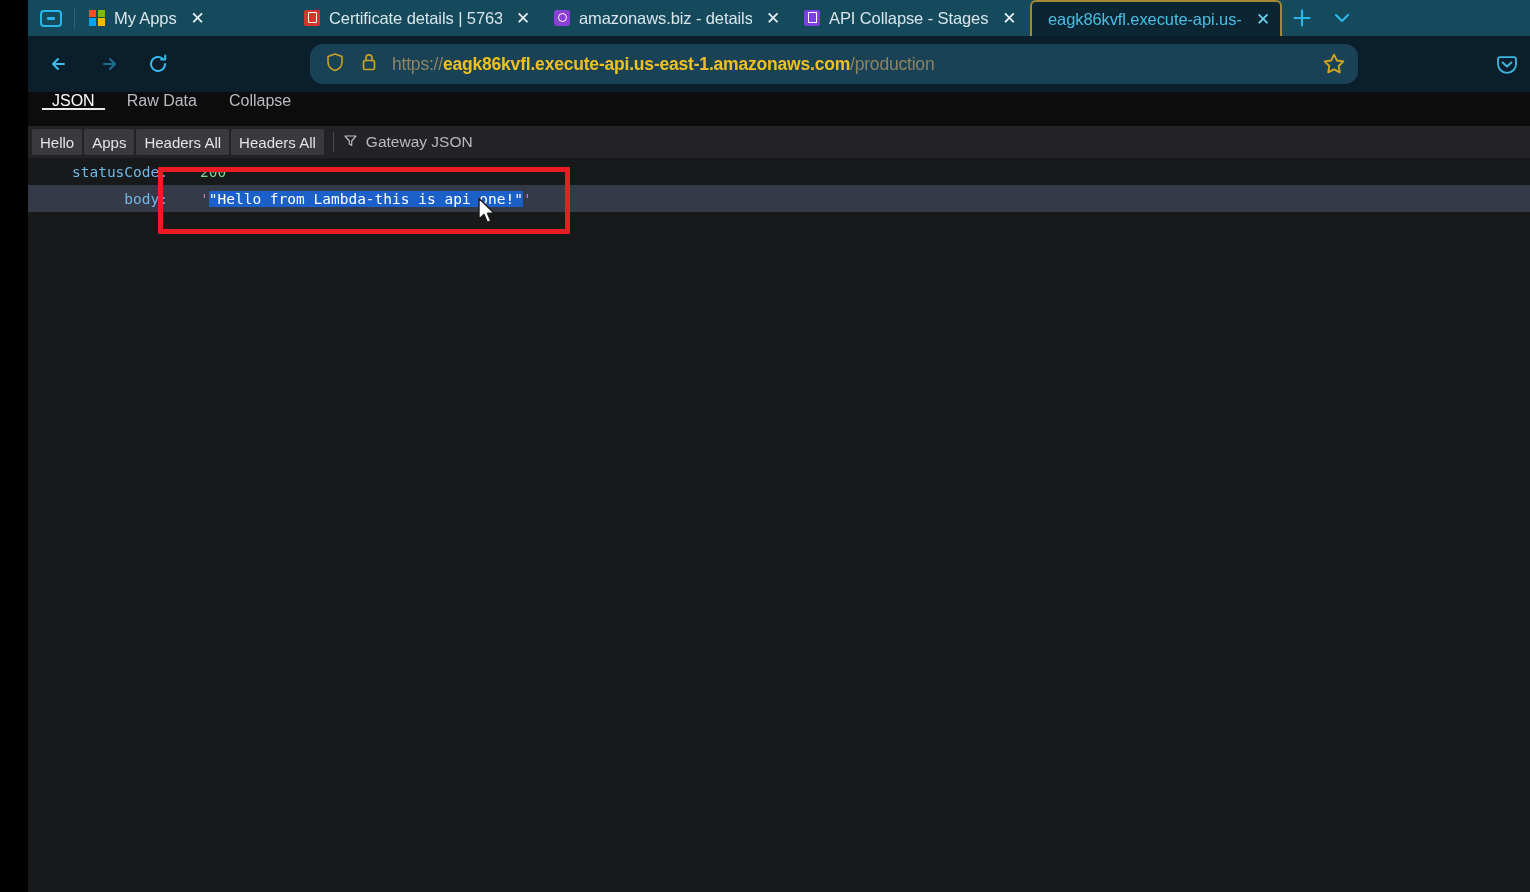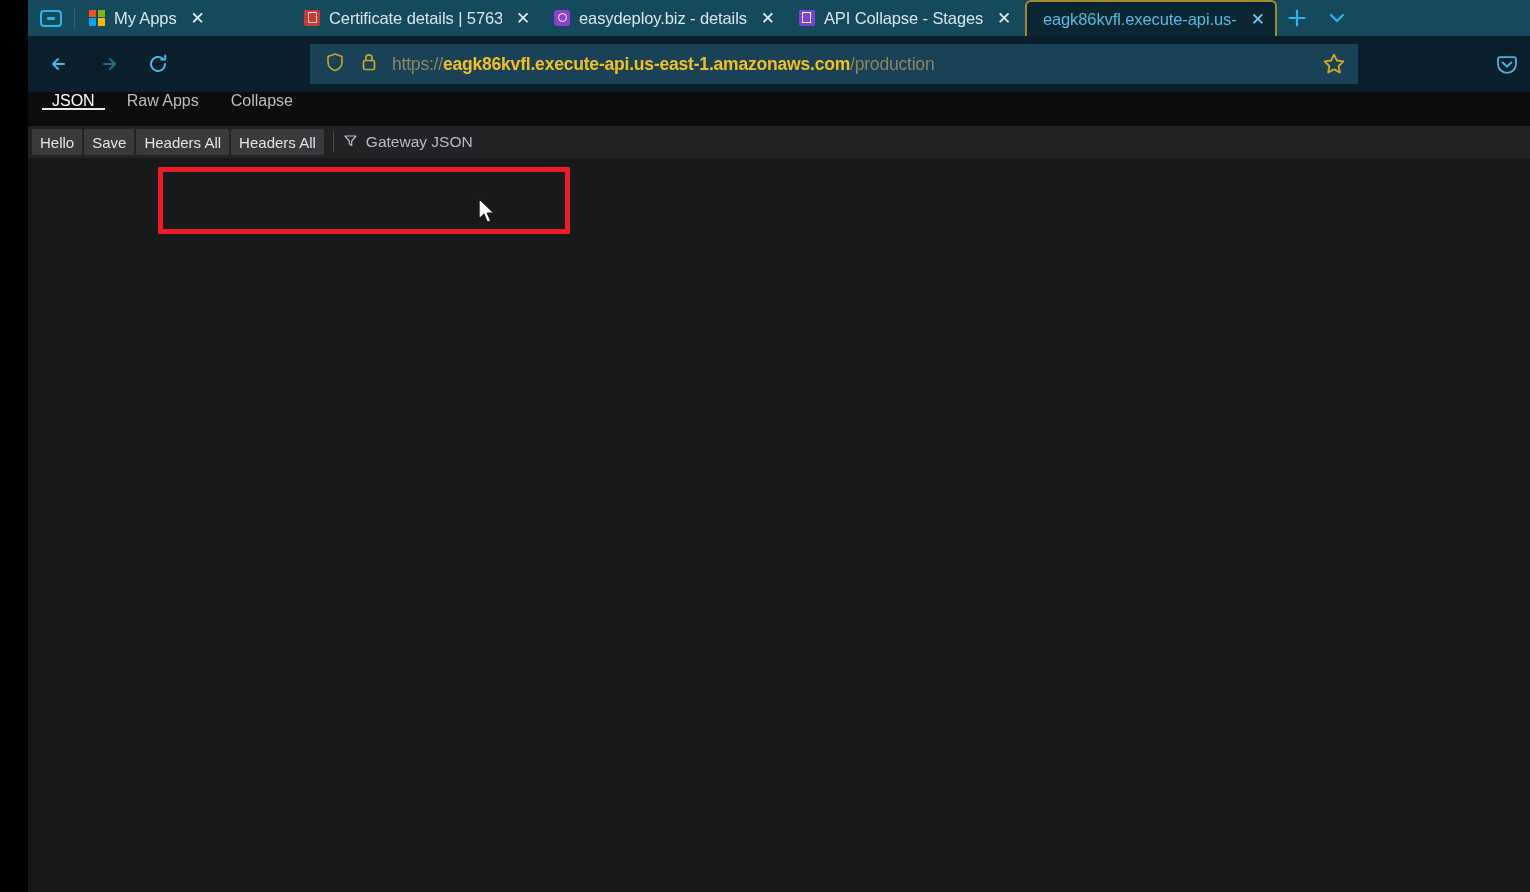--- a/index.html
+++ b/index.html
@@ -106,21 +106,21 @@
     background: #0a1f2b; display: flex; align-items: center; gap: 0;
   }
   .nav-btn {
     width: 48px; height: 40px; display:flex; align-items:center; justify-content:center;
     flex: 0 0 auto;
   }
   .nav-btn svg { display:block; }
 
   .urlbar {
     position: absolute; left: 310px; top: 44px; width: 1048px; height: 40px;
-    background: #1a4257; border-radius: 1px;
+    background: #1a4257; border-radius: 13px;
     display: flex; align-items: center; padding: 0 14px; gap: 13px;
   }
   .url-text {
     font-size: 17.5px; color: #c9a227; letter-spacing: -0.2px; white-space: nowrap;
   }
   .url-text .dim { color: #8e8464; }
   .url-text .bright { color: #f0c020; font-weight: 600; }
   .url-star {
     position: absolute; right: 10px; top: 50%; transform: translateY(-50%);
     width: 28px; height:28px; display:flex; align-items:center; justify-content:center;
@@ -226,21 +226,21 @@
         <span class="tab-title">Certificate details | 5763c0</span>
         <span class="tab-close">✕</span>
       </div>
 
       <div class="tab" style="min-width:240px;">
         <span class="favicon">
           <span class="fav-purple">
               <u></u>
             </span>
         </span>
-        <span class="tab-title">easydeploy.biz - details</span>
+        <span class="tab-title">amazonaws.biz - details</span>
         <span class="tab-close">✕</span>
       </div>
 
       <div class="tab" style="min-width:240px;">
         <span class="favicon">
           <span class="fav-apigw">
               <u></u>
             </span>
         </span>
         <span class="tab-title">API Collapse - Stages</span>
@@ -313,43 +313,53 @@
     </svg>
   </div>
 
   <div class="viewer">
 
     <div class="jtabs">
       <div class="jtab sel">
         <span>JSON</span>
       </div>
       <div class="jtab">
-        <span>Raw Apps</span>
+        <span>Raw Data</span>
       </div>
       <div class="jtab">
         <span>Collapse</span>
       </div>
     </div>
 
     <div class="jtoolbar">
       <div class="jbtn">Hello</div>
-      <div class="jbtn">Save</div>
+      <div class="jbtn">Apps</div>
       <div class="jbtn">Headers All</div>
       <div class="jbtn">Headers All</div>
       <div class="jsep"></div>
       <div class="jfilter">
         <span>
           <svg width="15" height="15" viewBox="0 0 15 15">
             <path d="M2 3 H13 L8.7 8 V12.5 L6.3 11 V8 Z" stroke="#b7babf" stroke-width="1.2" fill="none" stroke-linejoin="round"></path>
           </svg>
         </span>
         <span>Gateway JSON</span>
       </div>
     </div>
 
+    <div class="jrows">
+      <div class="jrow odd">
+        <span class="jkey">statusCode:</span>
+        <span class="jval v-num">200</span>
+      </div>
+      <div class="jrow even">
+        <span class="jkey">body:</span>
+        <span class="jval"><span class="v-quote">'</span><span class="v-sel">"Hello from Lambda-this is api one!"</span><span class="v-quote">'</span></span>
+      </div>
+    </div>
   </div>
 
   <div class="redbox"></div>
 
   <div class="cursor">
     <svg width="22" height="30" viewBox="0 0 22 30">
       <path d="M2 1.5 L2 22 L7 17.5 L10.4 25.5 L13.8 24 L10.5 16.3 L17 16 Z" fill="#ffffff" stroke="#1a1a1a" stroke-width="1.4" stroke-linejoin="round"></path>
     </svg>
   </div>
 

